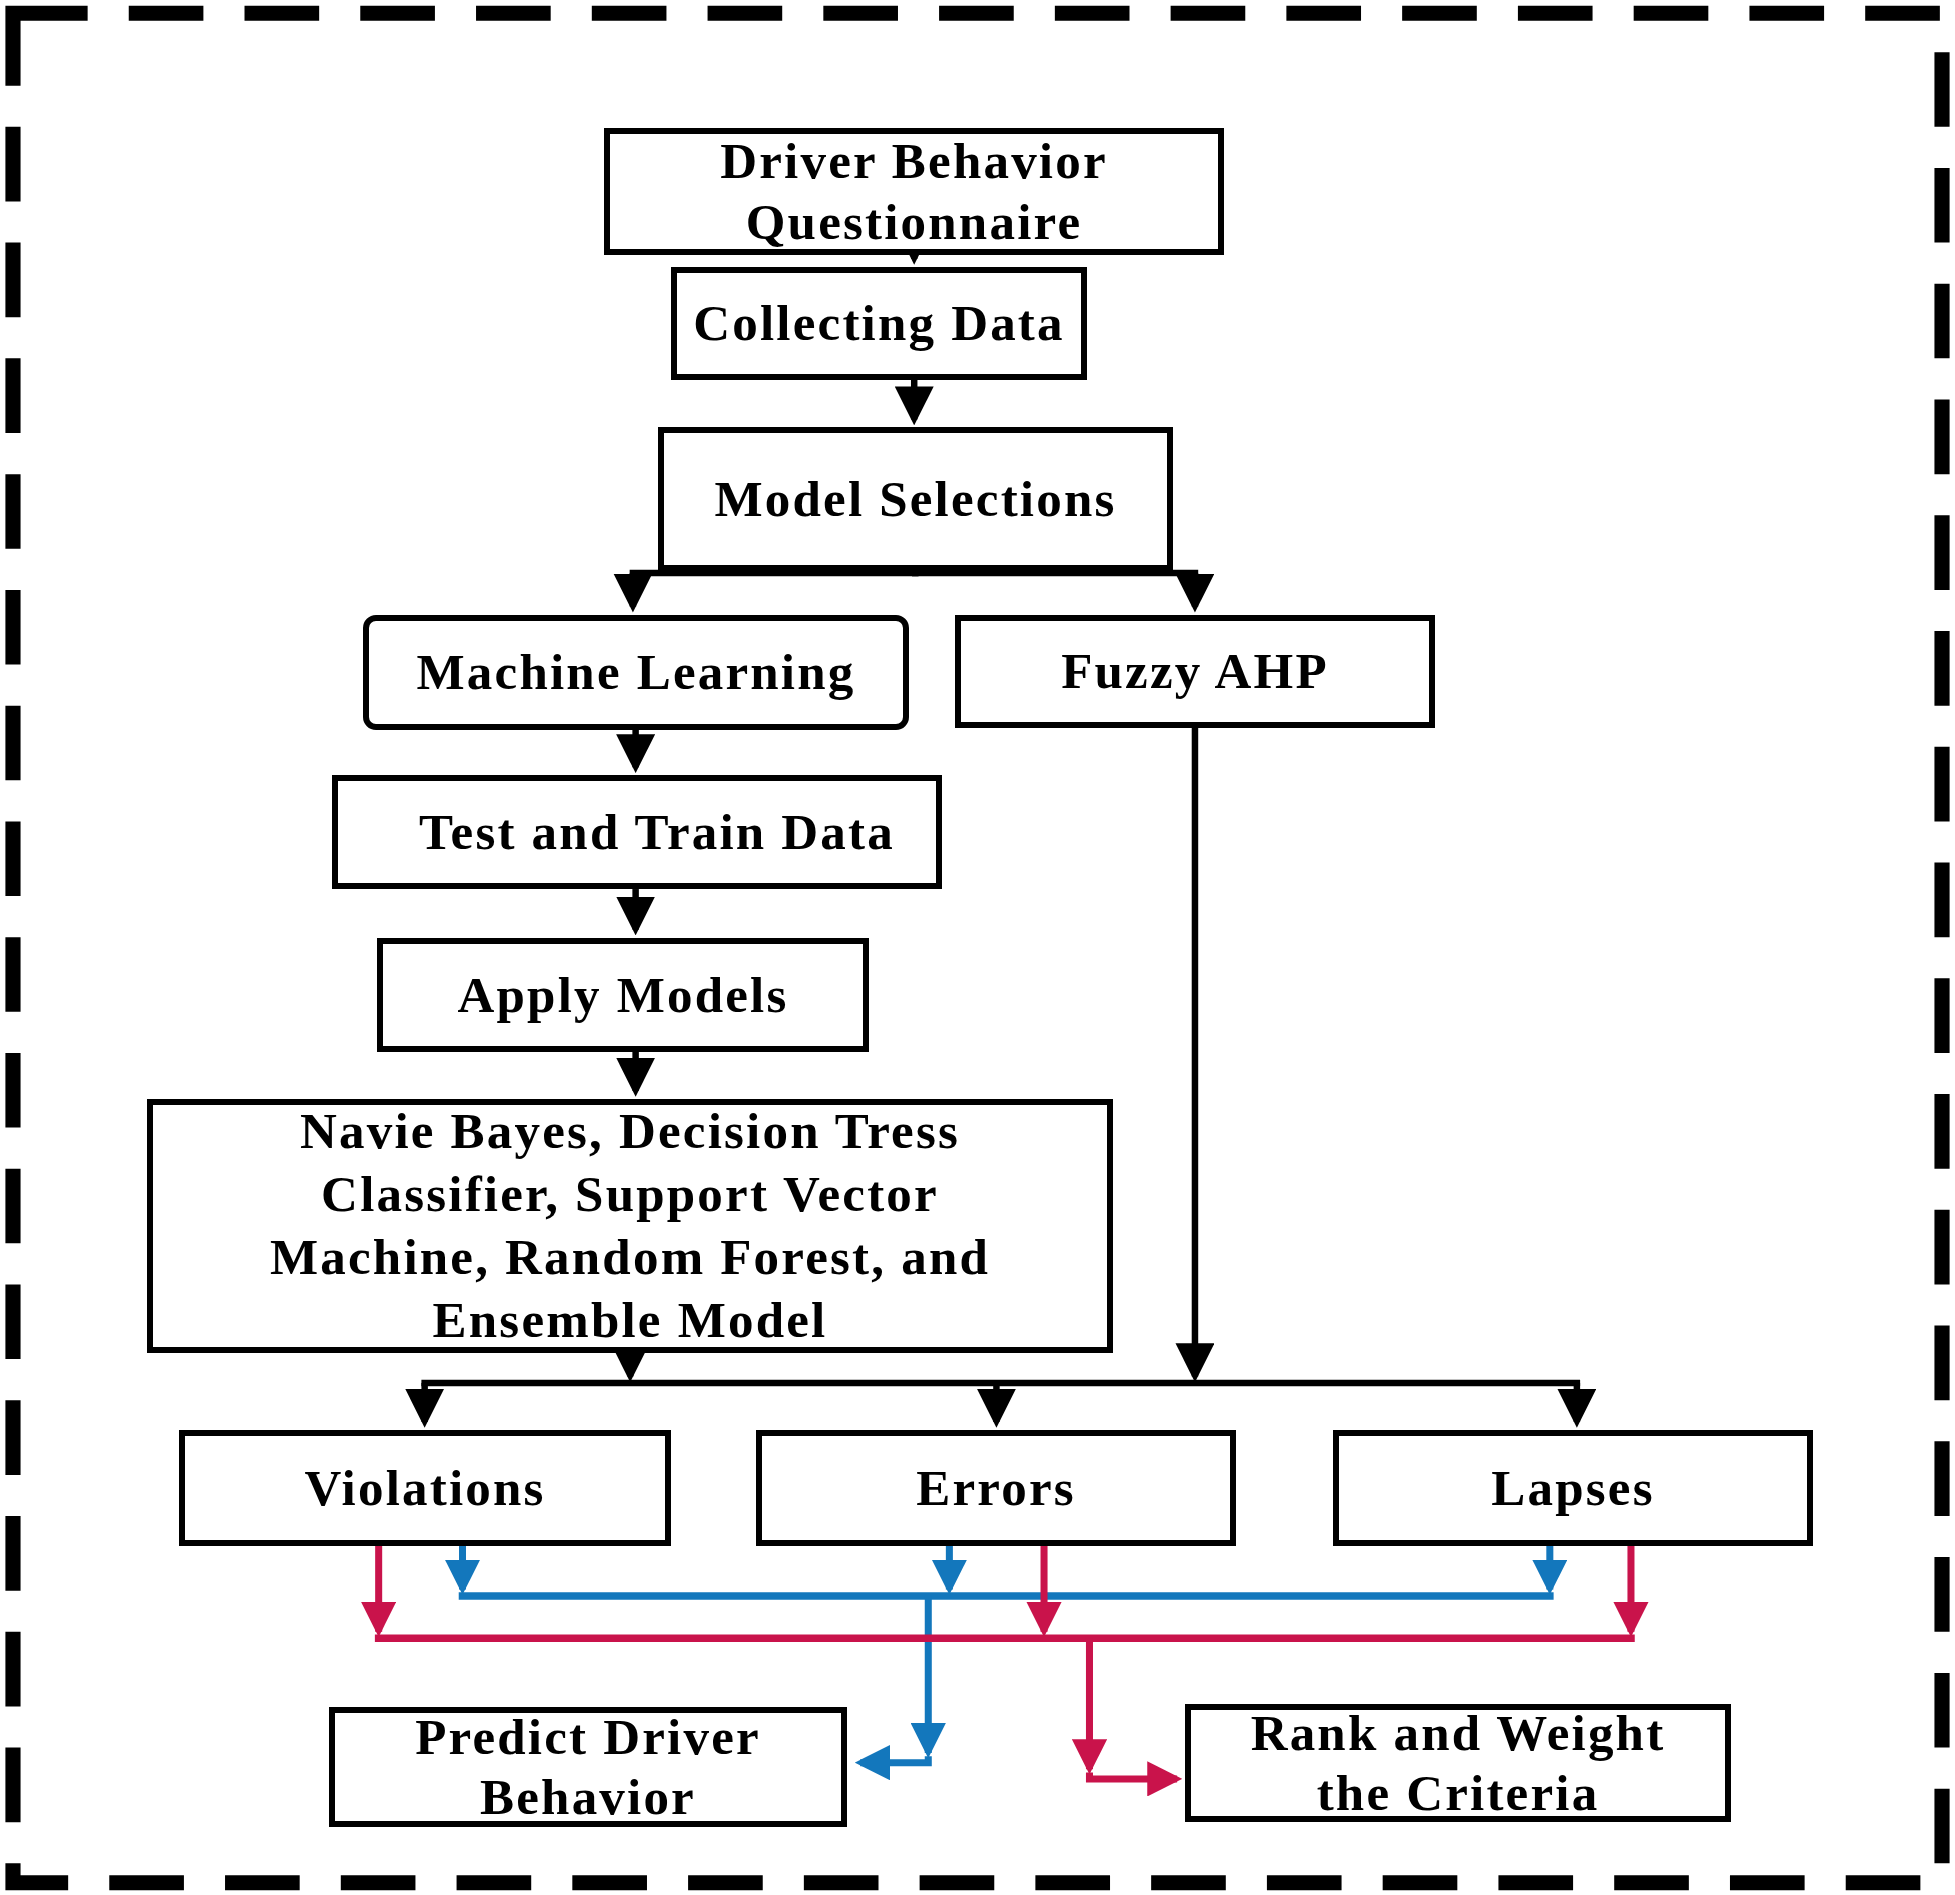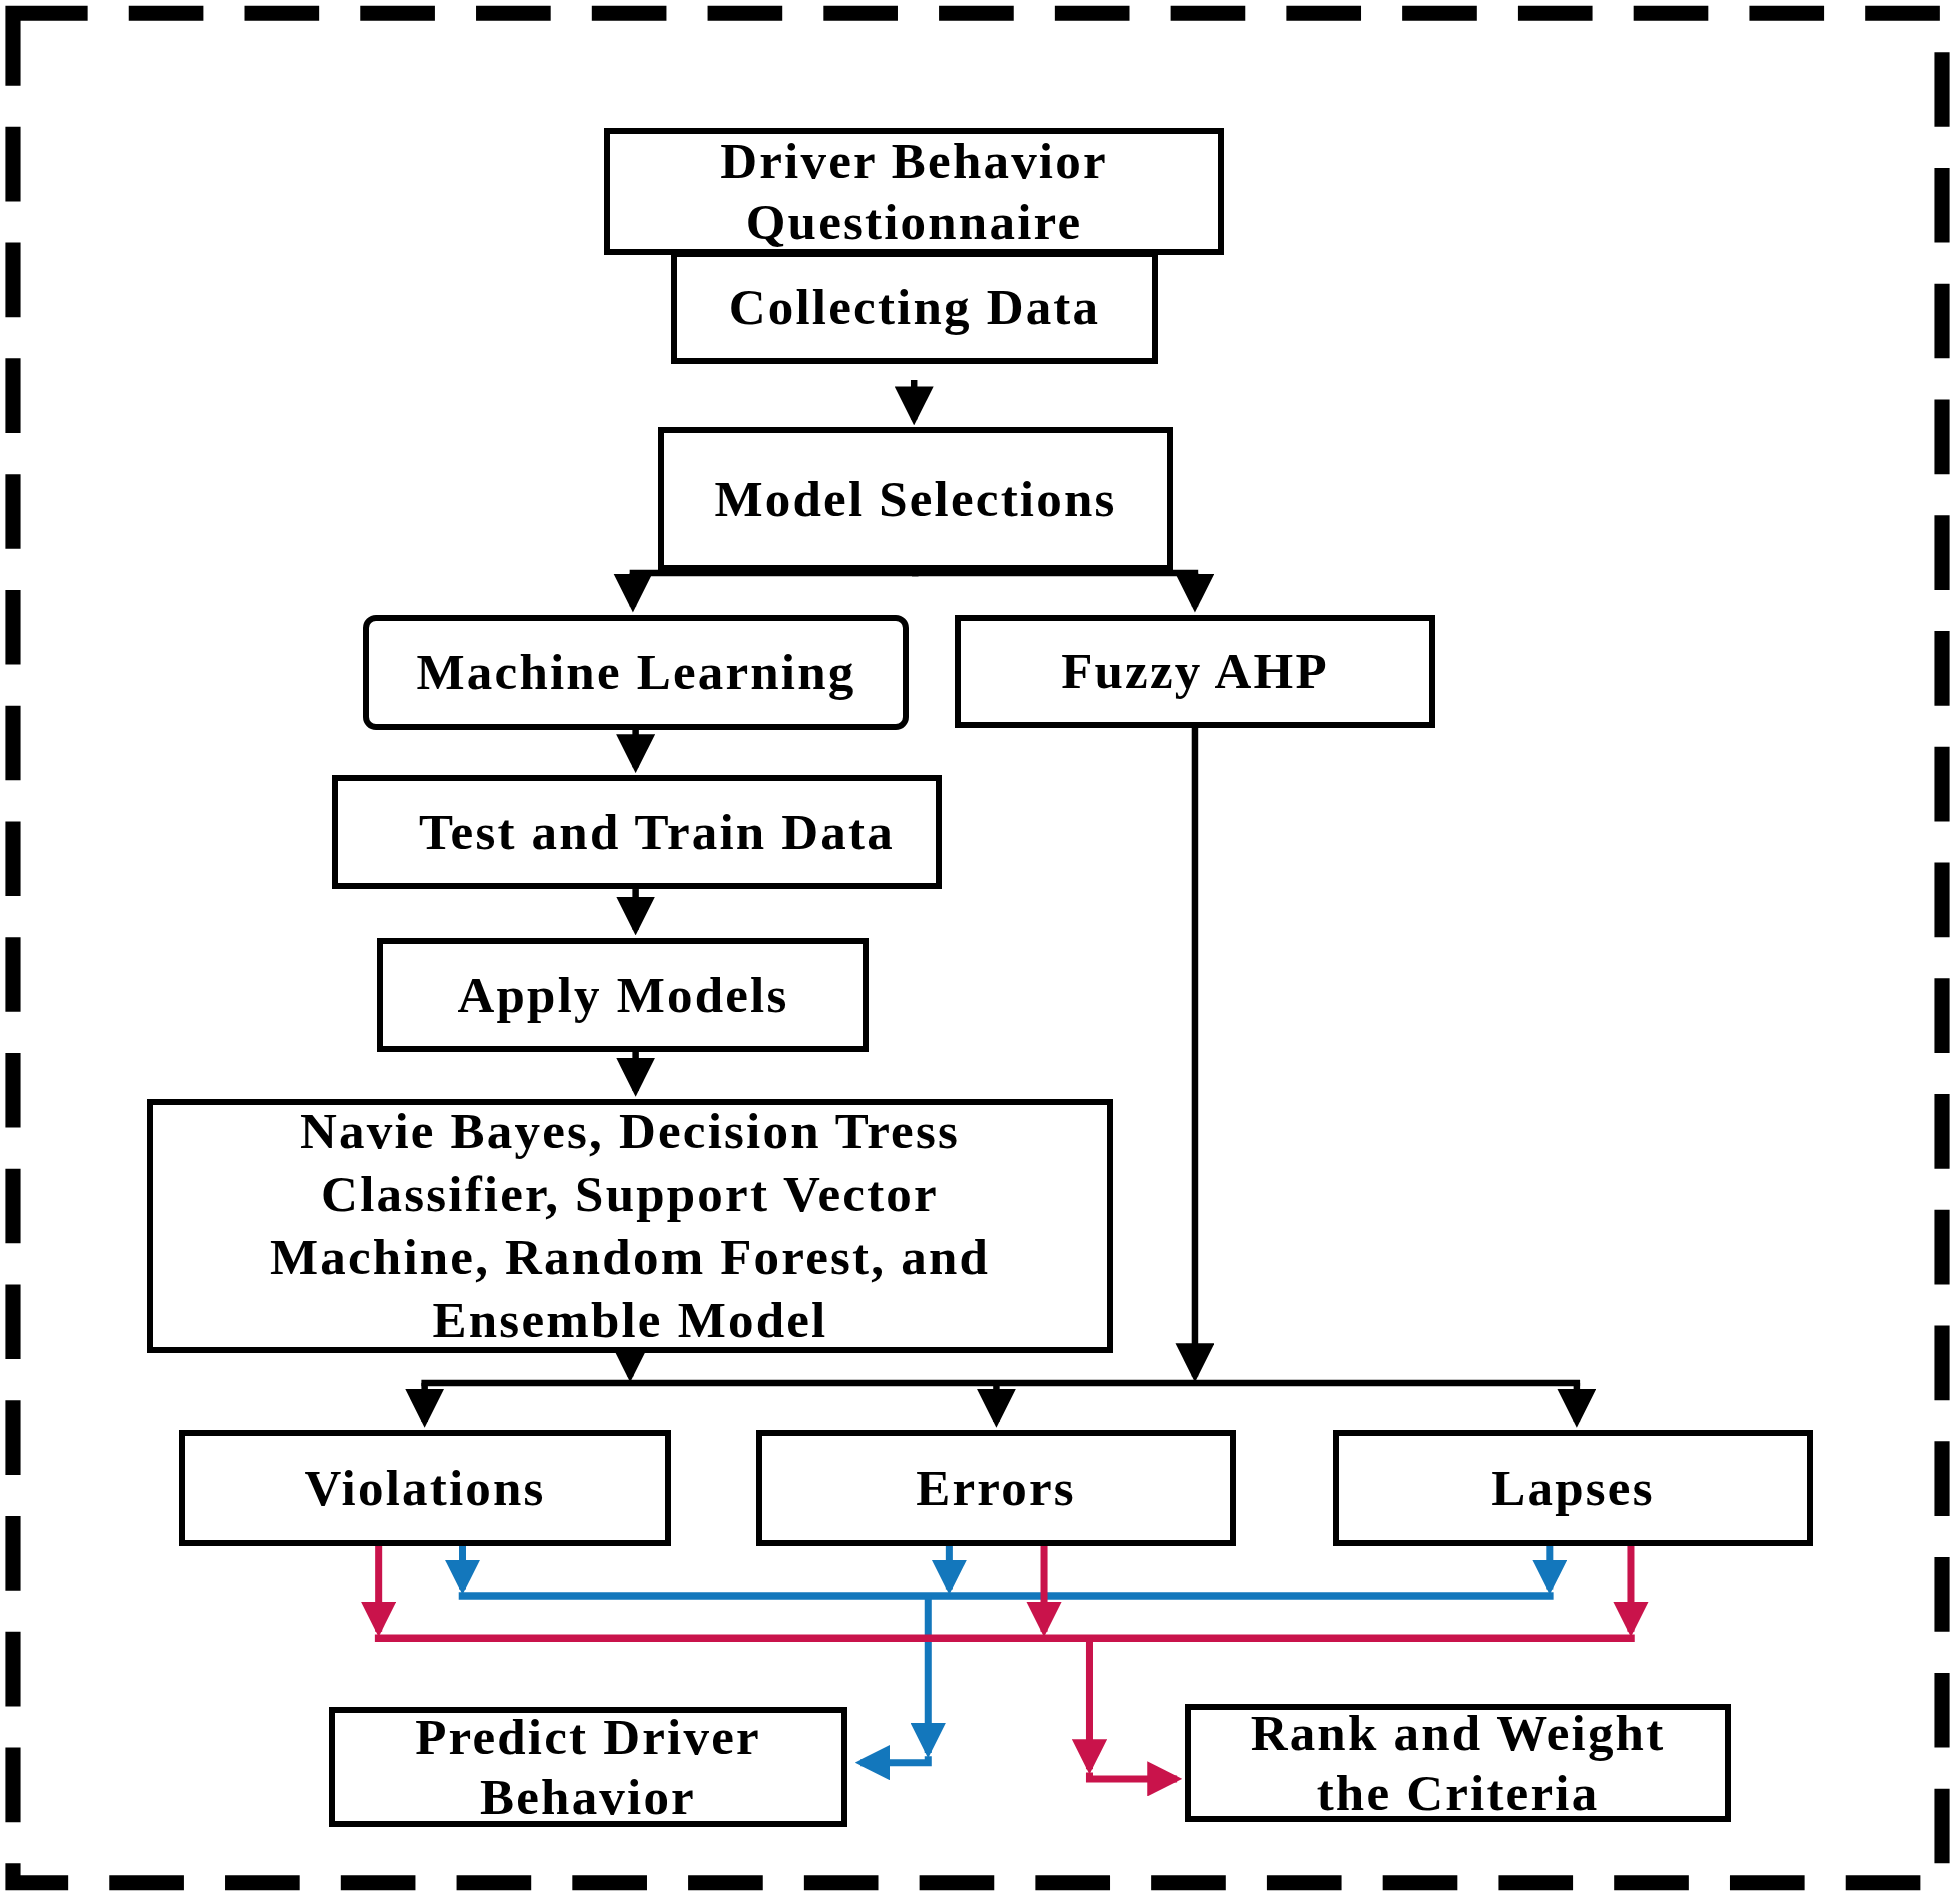--- a/index.html
+++ b/index.html
@@ -87,21 +87,21 @@
     <path d="M700,3028 H3015" class="stroke-red" stroke-width="14" stroke-linecap="square"></path>
     <path d="M2014,3028 V3270" class="stroke-red" stroke-width="13" marker-end="url(#arrow-red)"></path>
     <path d="M2014,3276 V3288 H2176" class="stroke-red" stroke-width="13" marker-end="url(#arrow-red)"></path>
   </svg>
 
   <div class="node" style="left:604px;top:88px;width:620px;height:127px;margin-top:40px;">
     <span class="lbl">Driver Behavior
 Questionnaire</span>
   </div>
 
-  <div class="node" style="left:671px;top:251px;width:487px;height:113px;">
+  <div class="node" style="left:671px;top:267px;width:416px;height:113px;">
     <span class="lbl">Collecting Data</span>
   </div>
 
   <div class="node" style="left:658px;top:427px;width:515px;height:144px;">
     <span class="lbl">Model Selections</span>
   </div>
 
   <div class="node" style="left:363px;top:615px;width:546px;height:115px;border-radius:13px;">
     <span class="lbl">Machine Learning</span>
   </div>

